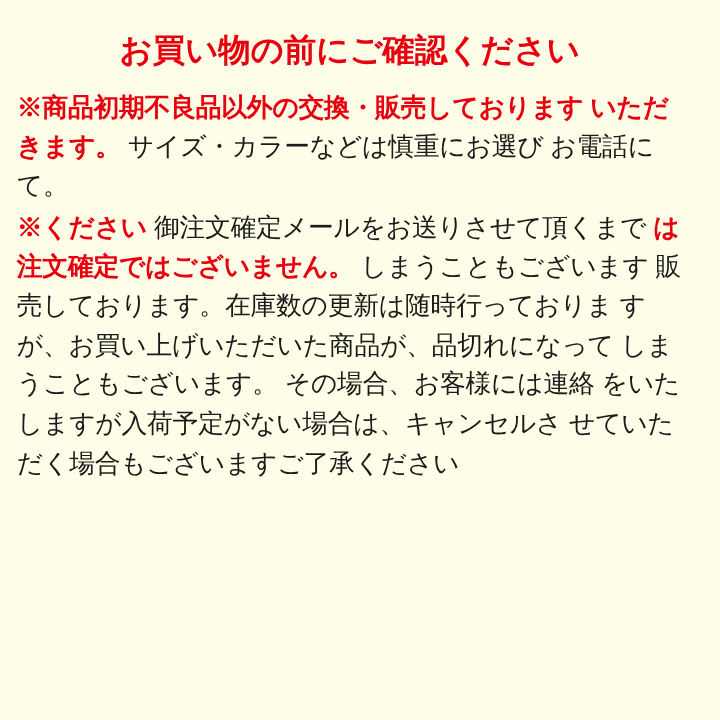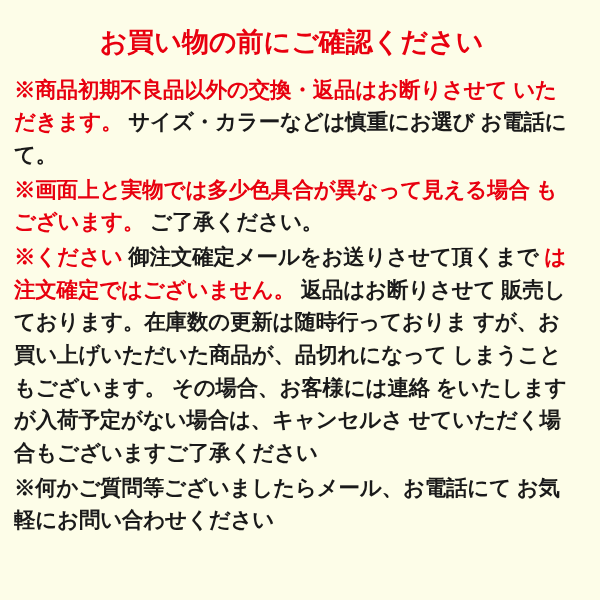--- a/index.html
+++ b/index.html
@@ -37,56 +37,47 @@
     letter-spacing: -0.2px;
     text-align: left;
     margin: 0 0 2px 0;
   }
   .red {
     color: #e8000f;
     font-weight: bold;
   }
   .black {
     color: #1a1a1a;
-    font-weight: bold;
+    font-weight: normal;
   }
   .seg {
     display: inline;
   }
 </style>
 </head>
 <body>
 
 <div class="notice">
 
   <div class="notice-title">お買い物の前にご確認ください</div>
 
   <div class="body-block">
-    <span class="seg red">※商品初期不良品以外の交換・返品はお断りさせて</span>
+    <span class="seg red">※商品初期不良品以外の交換・販売しております</span>
     <span class="seg red">いただきます。</span>
     <span class="seg black">サイズ・カラーなどは慎重にお選び</span>
     <span class="seg black">お電話にて。</span>
   </div>
 
-  <div class="body-block">
-    <span class="seg red">※画面上と実物では多少色具合が異なって見える場合</span>
-    <span class="seg red">もございます。</span>
-    <span class="seg black">ご了承ください。</span>
-  </div>
 
   <div class="body-block">
     <span class="seg red">※ください</span>
     <span class="seg black">御注文確定メールをお送りさせて頂くまで</span>
     <span class="seg red">は注文確定ではございません。</span>
-    <span class="seg black">返品はお断りさせて</span>
+    <span class="seg black">しまうこともございます</span>
     <span class="seg black">販売しております。在庫数の更新は随時行っておりま</span>
     <span class="seg black">すが、お買い上げいただいた商品が、品切れになって</span>
     <span class="seg black">しまうこともございます。 その場合、お客様には連絡</span>
     <span class="seg black">をいたしますが入荷予定がない場合は、キャンセルさ</span>
     <span class="seg black">せていただく場合もございますご了承ください</span>
   </div>
 
-  <div class="body-block">
-    <span class="seg black">※何かご質問等ございましたらメール、お電話にて</span>
-    <span class="seg black">お気軽にお問い合わせください</span>
-  </div>
 
 </div>
 
 </body></html>

